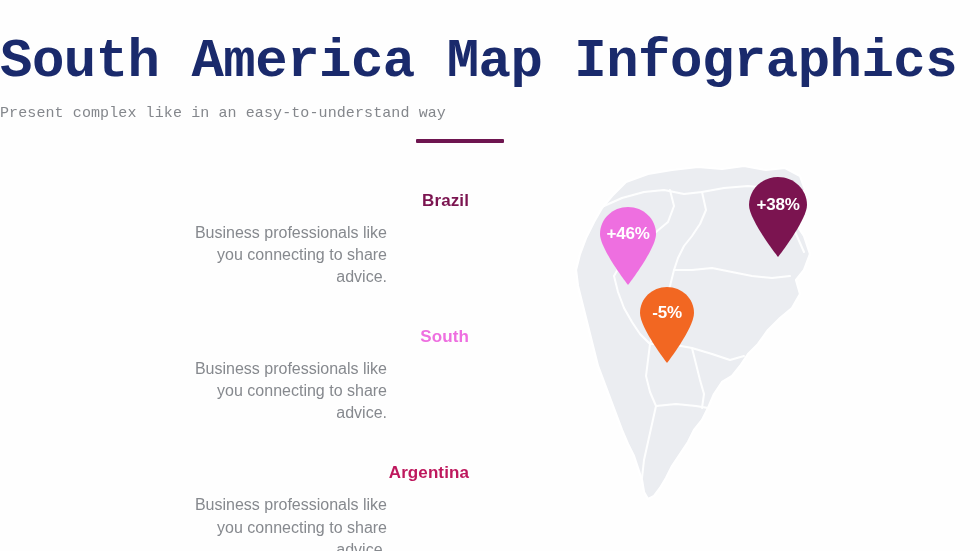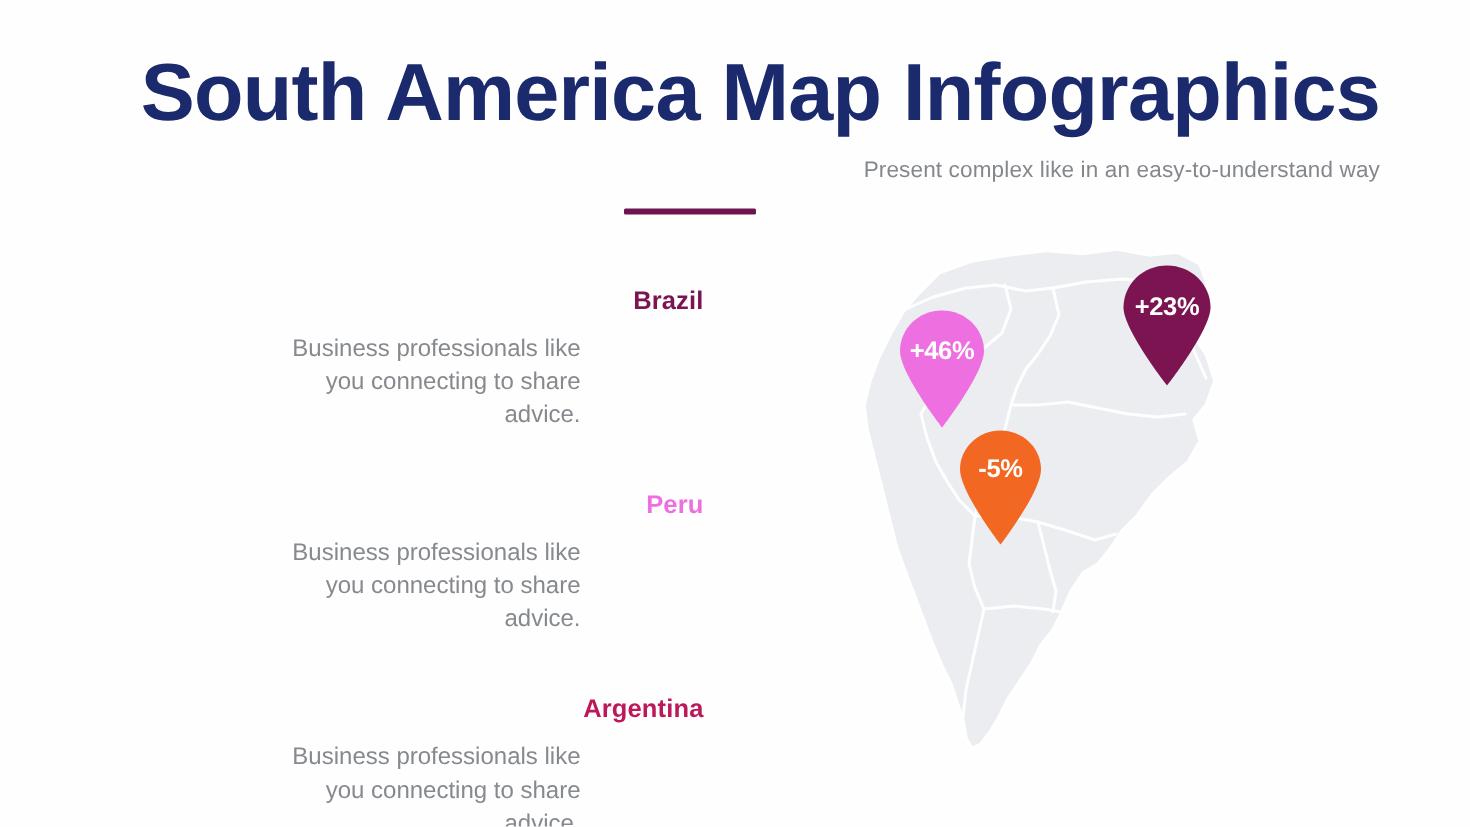--- a/index.html
+++ b/index.html
@@ -19,21 +19,22 @@
     inset: 0;
     background: #fefefe;
   }
 
   
   .header {
     position: absolute;
     left: 0;
     top: 34px;
     width: 920px;
-    text-align: right;
+    text-align: left;
+    font-family: Liberation Mono, monospace;
   }
   .title {
     font-size: 54px;
     font-weight: 700;
     letter-spacing: -0.5px;
     color: #1a2a6c;
     line-height: 1.05;
     margin: 0;
     white-space: nowrap;
   }
@@ -115,21 +116,21 @@
   </div>
 
   <div class="items">
 
     <div class="item">
       <h2 class="item-title" style="color:#7b1450">Brazil</h2>
       <p class="item-body">Business professionals like you connecting to share advice.</p>
     </div>
 
     <div class="item">
-      <h2 class="item-title" style="color:#ee6fe0">Peru</h2>
+      <h2 class="item-title" style="color:#ee6fe0">South</h2>
       <p class="item-body">Business professionals like you connecting to share advice.</p>
     </div>
 
     <div class="item">
       <h2 class="item-title" style="color:#be185d">Argentina</h2>
       <p class="item-body">Business professionals like you connecting to share advice.</p>
     </div>
 
   </div>
 
@@ -162,21 +163,21 @@
         <path d="M62,118 L66,134 L72,150 L80,164 L88,176 L98,186"></path>
         <path d="M238,26 L244,44 L238,60 L244,76 L252,94"></path>
         <path d="M104,248 L100,266 L96,284 L92,302 L90,320"></path>
       </g>
     </svg>
 
     <div class="pin" style="left:195px; top:18px;">
       <svg width="62" height="82" viewBox="0 0 62 82">
         <path d="M31,81 C31,81 2,44 2,29 C2,13.5 14.9,1 31,1 C47.1,1 60,13.5 60,29 C60,44 31,81 31,81 Z" fill="#7b1450"></path>
       </svg>
-      <div class="pin-label" style="width:62px; top:19px; font-size:17px;">+23%</div>
+      <div class="pin-label" style="width:62px; top:19px; font-size:17px;">+38%</div>
     </div>
 
     <div class="pin" style="left:46px; top:48px;">
       <svg width="60" height="80" viewBox="0 0 60 80">
         <path d="M30,79 C30,79 2,43 2,28 C2,13 14.5,1 30,1 C45.5,1 58,13 58,28 C58,43 30,79 30,79 Z" fill="#ee6fe0"></path>
       </svg>
       <div class="pin-label" style="width:60px; top:18px; font-size:17px;">+46%</div>
     </div>
 
     <div class="pin" style="left:86px; top:128px;">

